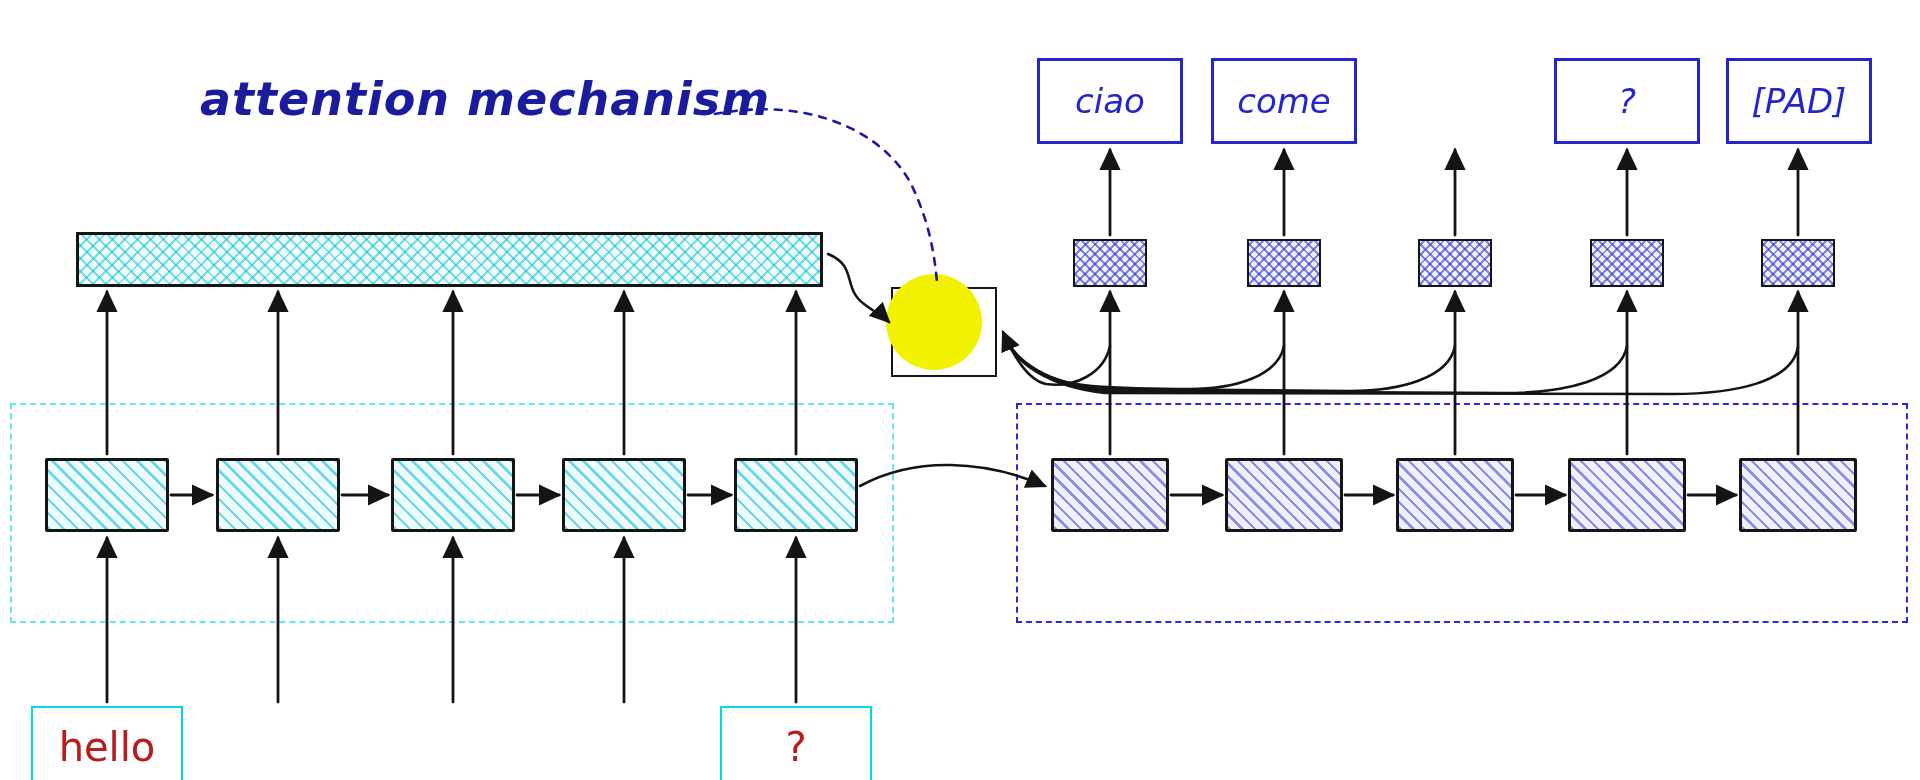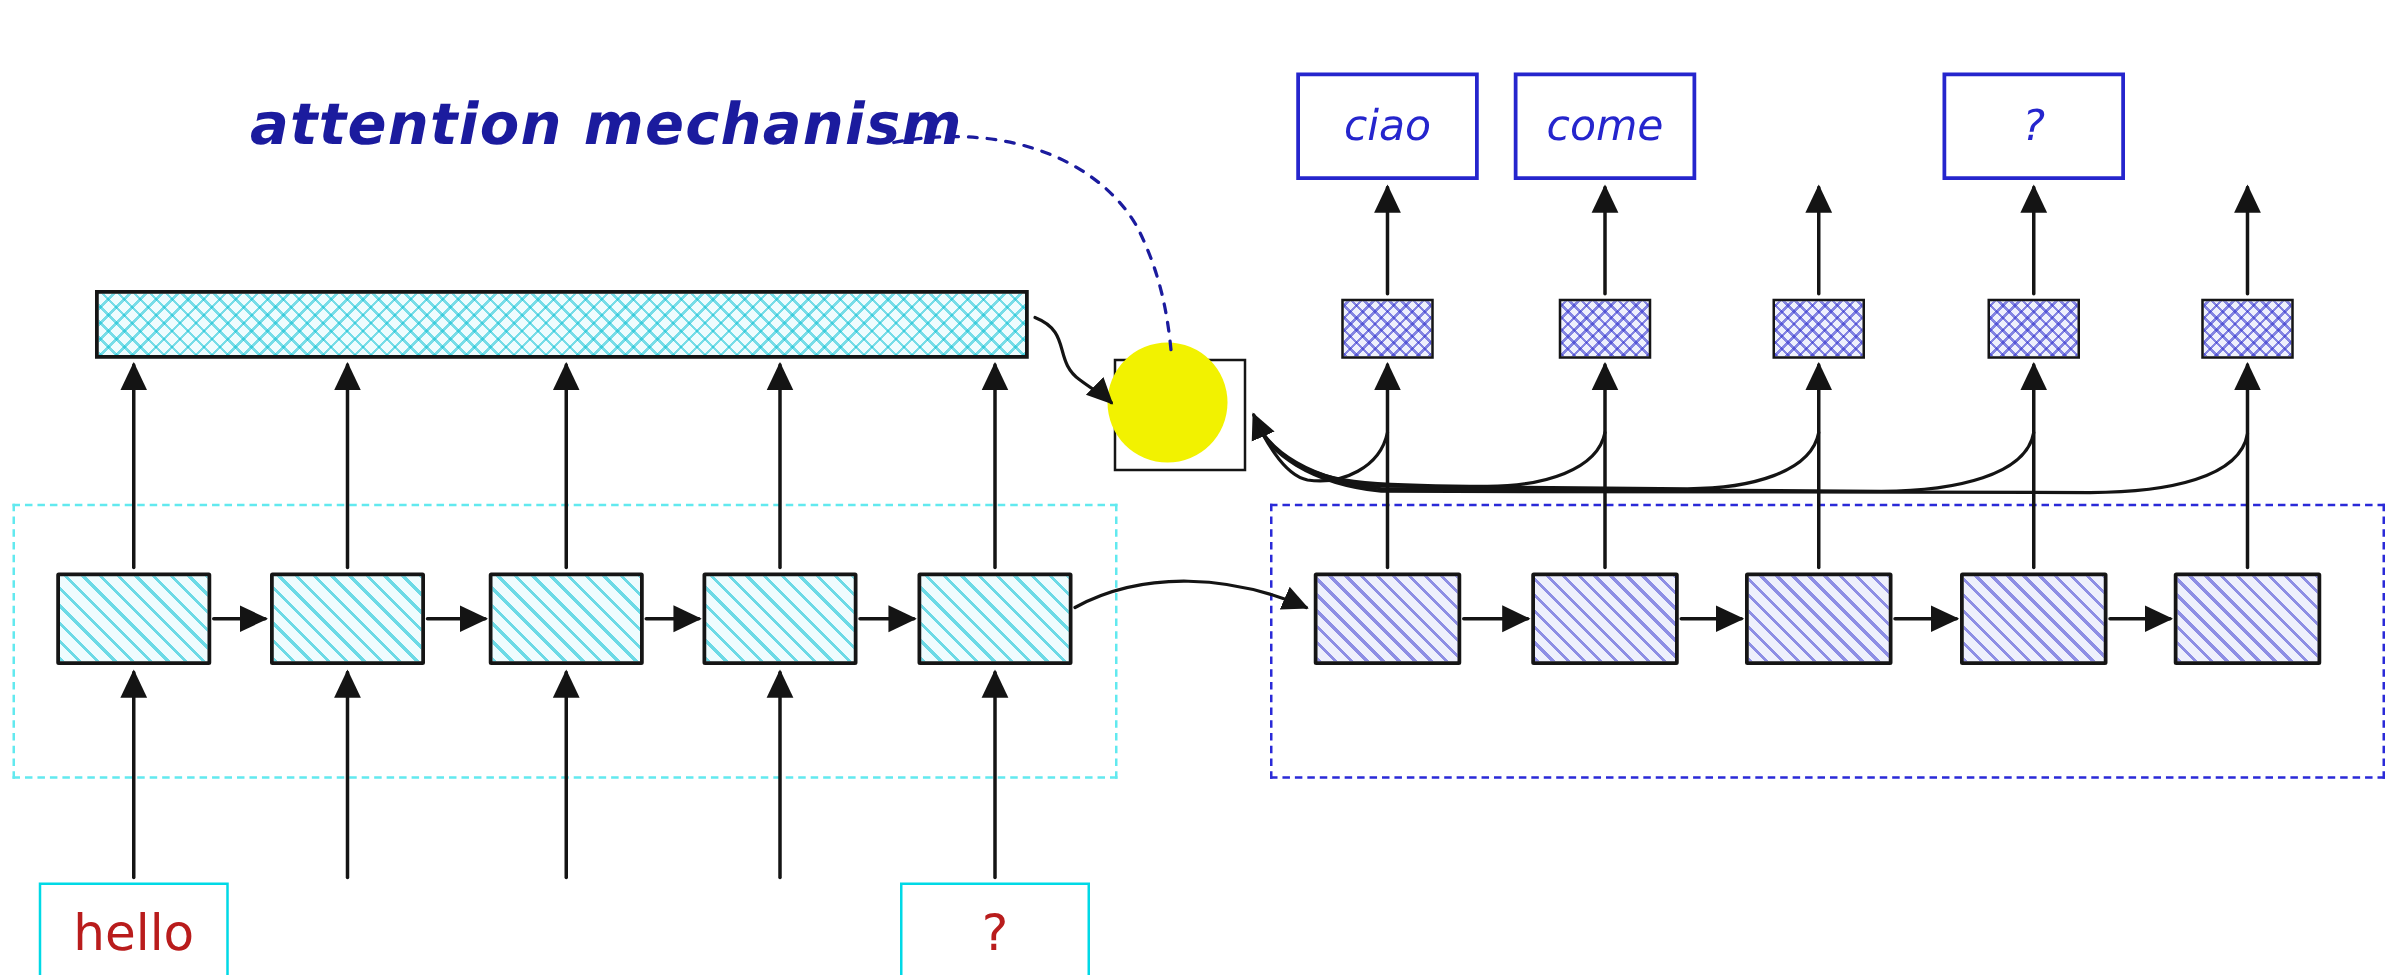--- a/index.html
+++ b/index.html
@@ -68,20 +68,21 @@
   <div class="abs att-box" style="left:1418px;top:203px;width:74px;height:48px"></div>
   <div class="abs att-box" style="left:1590px;top:203px;width:74px;height:48px"></div>
   <div class="abs att-box" style="left:1761px;top:203px;width:74px;height:48px"></div>
 
   <div class="abs tok-in" style="left:31px;top:670px;width:152px;height:82px">hello</div>
   <div class="abs tok-in" style="left:720px;top:670px;width:152px;height:82px">?</div>
 
   <div class="abs tok-out" style="left:1037px;top:22px;width:146px;height:86px">ciao</div>
   <div class="abs tok-out" style="left:1211px;top:22px;width:146px;height:86px">come</div>
   <div class="abs tok-out" style="left:1554px;top:22px;width:146px;height:86px">?</div>
+  <div class="abs tok-out" style="left:1726px;top:22px;width:146px;height:86px">[PAD]</div>
 
   <svg id="arrow-layer" width="1920" height="780" viewBox="0 0 1920 780">
     <defs>
       <marker id="ah" viewBox="0 0 10 10" refX="8.5" refY="5" markerWidth="8.5" markerHeight="8.5" orient="auto">
         <path d="M0,0.5 L9.5,5 L0,9.5 z" fill="#141414"></path>
       </marker>
     </defs>
 
     <path class="dashedblue" d="M 715 78 C 810 60, 882 96, 910 146 C 928 182, 934 214, 937 246"></path>
 

